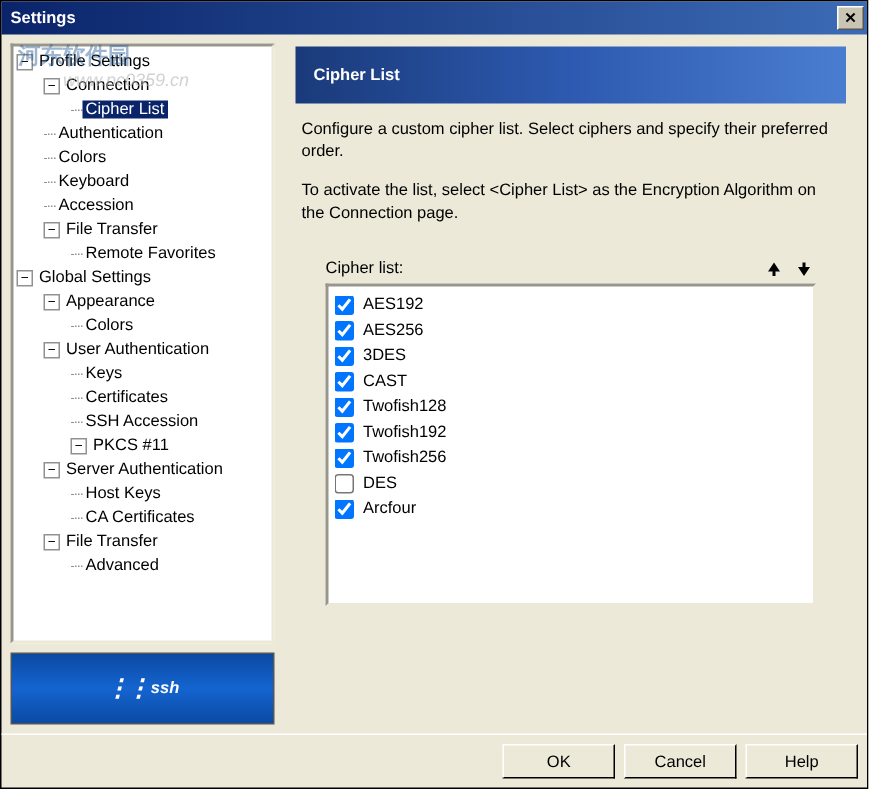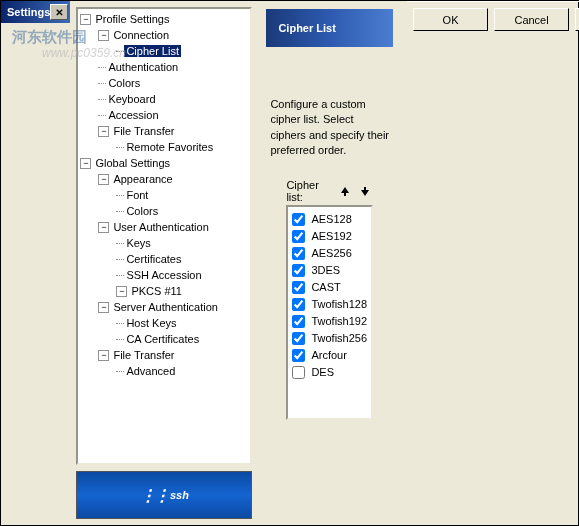--- a/index.html
+++ b/index.html
@@ -1,34 +1,34 @@
 <!DOCTYPE html>
 <html><head>
 <meta charset="utf-8">
 <style>
 * { box-sizing: border-box; margin: 0; padding: 0; font-family: Tahoma, sans-serif; font-size: 11px; }
 body { background: #fff; width: 579px; height: 526px; overflow: hidden; position: relative; }
-.window { width: 579px; height: 526px; border: 1px solid #000; background: #ece9d8; display: flex; flex-direction: row; }
+.window { width: 579px; height: 526px; border: 1px solid #000; background: #ece9d8; display: flex; flex-direction: column; }
 .titlebar { height: 22px; background: linear-gradient(to right, #0a246a, #3c6bb5); color: #fff; display: flex; align-items: center; padding: 0 2px 0 6px; font-weight: bold; }
 .titlebar-text { flex: 1; }
 .close-btn { width: 18px; height: 16px; background: #c8c5b5; border: 1px solid #fff; border-right-color: #555; border-bottom-color: #555; display: flex; align-items: center; justify-content: center; font-family: Arial; font-weight: bold; font-size: 10px; color: #000; }
 .content { flex: 1; display: flex; padding: 6px; gap: 6px; }
 .left-col { width: 176px; display: flex; flex-direction: column; }
 .tree-panel { flex: 1; background: #fff; border: 2px inset #ece9d8; overflow: auto; padding: 2px; }
 .tree-item { display: flex; align-items: center; height: 16px; white-space: nowrap; cursor: default; }
 .tree-item .expander { width: 11px; height: 11px; border: 1px solid #919191; background: #fff; display: inline-flex; align-items: center; justify-content: center; font-size: 9px; line-height: 1; margin-right: 2px; color: #000; }
 .tree-item .hline { display: inline-block; width: 8px; border-top: 1px dotted #919191; }
 .tree-label { padding: 0 2px; color: #000; }
 .tree-label.selected { background: #0a246a; color: #fff; }
 .ind { display: inline-block; }
 .logo-box { height: 48px; margin-top: 6px; background: linear-gradient(to bottom, #0b4aa3, #1464d0, #0b4aa3); border: 1px solid #555; display: flex; align-items: center; justify-content: center; color: #fff; font-weight: bold; font-size: 20px; font-style: italic; }
 .logo-box .dots { font-size: 16px; letter-spacing: -2px; margin-right: 2px; }
 .right-col { flex: 1; display: flex; flex-direction: column; background: #ece9d8; padding: 2px 8px 4px 8px; border: none; }
 .header-bar { height: 38px; background: linear-gradient(to right, #1a3a7a, #2d5ab0, #4a7dd0); color: #fff; display: flex; align-items: center; padding-left: 12px; font-weight: bold; font-size: 16px; margin-bottom: 10px; }
-.desc-text { color: #000; margin-bottom: 10px; line-height: 1.4; padding: 0 4px; margin-top: 40px; }
+.desc-text { color: #000; margin-bottom: 10px; line-height: 1.4; padding: 0 4px; }
 .cipher-group { margin-top: 10px; padding: 0 20px; }
 .cipher-label-row { display: flex; align-items: center; margin-bottom: 2px; justify-content: flex-end; }
 .cipher-label { flex: 1; color: #000; }
 .arrow-btn { width: 16px; height: 16px; margin-left: 4px; display: inline-flex; align-items: center; justify-content: center; font-size: 11px; color: #000; }
 .cipher-list { background: #fff; border: 2px inset #ece9d8; height: 215px; padding: 4px; overflow: auto; }
 .cipher-row { display: flex; align-items: center; height: 17px; }
 .cipher-row input { margin-right: 6px; width: 13px; height: 13px; }
 .cipher-row label { color: #000; }
 .button-row { display: flex; justify-content: flex-end; gap: 6px; padding: 6px; border-top: 1px solid #fff; }
 .btn { width: 75px; height: 23px; background: #ece9d8; border: 1px solid #000; border-top-color: #fff; border-left-color: #fff; cursor: default; }
@@ -98,25 +98,20 @@
             <span class="tree-label">Global Settings</span>
           </div>
           <div class="tree-item">
             <span class="ind" style="width: 18px;"></span>
             <span class="expander">−</span>
             <span class="tree-label">Appearance</span>
           </div>
           <div class="tree-item">
             <span class="ind" style="width: 36px;"></span>
             <span class="hline"></span>
-            <span class="tree-label">Font</span>
-          </div>
-          <div class="tree-item">
-            <span class="ind" style="width: 36px;"></span>
-            <span class="hline"></span>
             <span class="tree-label">Colors</span>
           </div>
           <div class="tree-item">
             <span class="ind" style="width: 18px;"></span>
             <span class="expander">−</span>
             <span class="tree-label">User Authentication</span>
           </div>
           <div class="tree-item">
             <span class="ind" style="width: 36px;"></span>
             <span class="hline"></span>
@@ -167,42 +162,39 @@
         <span class="dots">⋮⋮</span>
         <span>ssh</span>
       </div>
     </div>
 
     <div class="right-col">
       <div class="header-bar">
         <span>Cipher List</span>
       </div>
       <div class="desc-text">Configure a custom cipher list. Select ciphers and specify their preferred order.</div>
+      <div class="desc-text">To activate the list, select &lt;Cipher List&gt; as the Encryption Algorithm on the Connection page.</div>
 
       <div class="cipher-group">
         <div class="cipher-label-row">
           <span class="cipher-label">Cipher list:</span>
           <span class="arrow-btn">
             <svg width="10" height="10">
                 <path d="M5 1 L9 7 L6 7 L6 10 L4 10 L4 7 L1 7 Z" fill="#000"></path>
               </svg>
           </span>
           <span class="arrow-btn">
             <svg width="10" height="10">
                 <path d="M5 10 L1 4 L4 4 L4 1 L6 1 L6 4 L9 4 Z" fill="#000"></path>
               </svg>
           </span>
         </div>
         <div class="cipher-list" id="cipher-list">
             <div class="cipher-row">
               <input type="checkbox" checked="" style="">
-              <label>AES128</label>
-            </div>
-            <div class="cipher-row">
-              <input type="checkbox" checked="" style="">
               <label>AES192</label>
             </div>
             <div class="cipher-row">
               <input type="checkbox" checked="" style="">
               <label>AES256</label>
             </div>
             <div class="cipher-row">
               <input type="checkbox" checked="" style="">
               <label>3DES</label>
             </div>
@@ -214,28 +206,28 @@
               <input type="checkbox" checked="" style="">
               <label>Twofish128</label>
             </div>
             <div class="cipher-row">
               <input type="checkbox" checked="" style="">
               <label>Twofish192</label>
             </div>
             <div class="cipher-row">
               <input type="checkbox" checked="" style="">
               <label>Twofish256</label>
-            </div>
-            <div class="cipher-row">
-              <input type="checkbox" checked="" style="">
-              <label>Arcfour</label>
             </div>
             <div class="cipher-row">
               <input type="checkbox" style="">
               <label>DES</label>
+            </div>
+            <div class="cipher-row">
+              <input type="checkbox" checked="" style="">
+              <label>Arcfour</label>
             </div>
           </div>
       </div>
     </div>
   </div>
 
   <div class="button-row">
     <button class="btn">OK</button>
     <button class="btn">Cancel</button>
     <button class="btn">Help</button>

